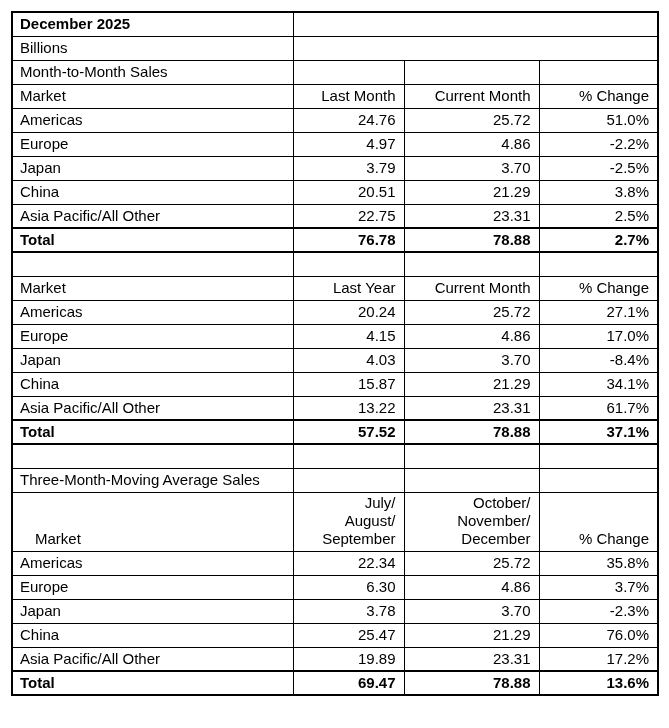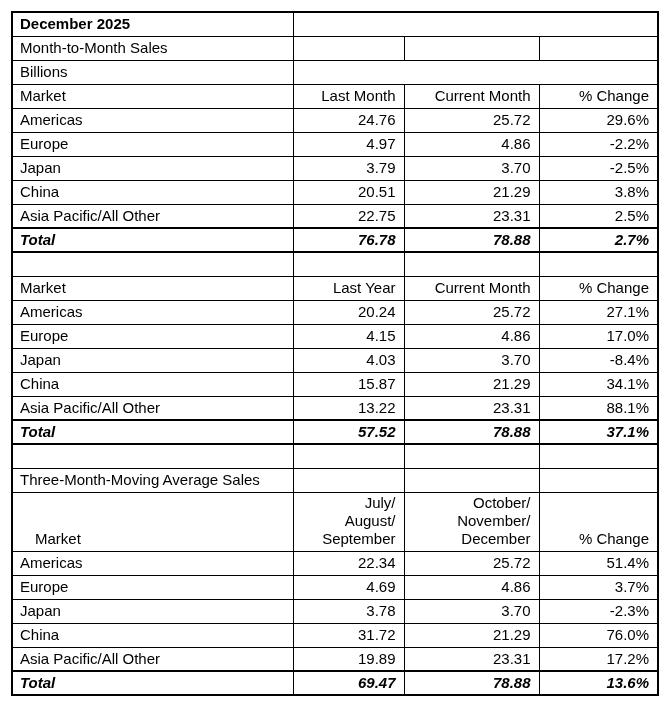--- a/index.html
+++ b/index.html
@@ -33,21 +33,20 @@
     vertical-align: middle;
     background: #ffffff;
   }
   td.lbl { text-align: left; }
   td.num { text-align: right; }
   tr.title-row td { font-weight: bold; }
   tr.total-row td {
     font-weight: bold;
     border-top: 2px solid #000000;
     border-bottom: 2px solid #000000;
-    font-style: italic;
   }
   tr.tall-header td {
     height: 57px;
     vertical-align: bottom;
     white-space: pre-line;
     padding-bottom: 3px;
     padding-left: 22px;
   }
 </style>
 </head>
@@ -61,41 +60,41 @@
       <col style="width:135px">
       <col style="width:119px">
     </colgroup>
 
     <tbody>
         <tr class="title-row">
       <td class="lbl">December 2025</td>
       <td class="lbl" colspan="3"></td>
     </tr>
     <tr>
-      <td class="lbl">Month-to-Month Sales</td>
-      <td></td>
-      <td></td>
-      <td></td>
-    </tr>
-
-    <tr>
       <td class="lbl">Billions</td>
       <td class="lbl" colspan="3"></td>
+    </tr>
+
+    <tr>
+      <td class="lbl">Month-to-Month Sales</td>
+      <td></td>
+      <td></td>
+      <td></td>
     </tr>
     <tr>
       <td class="lbl">Market</td>
       <td class="num">Last Month</td>
       <td class="num">Current Month</td>
       <td class="num">% Change</td>
     </tr>
     <tr>
       <td class="lbl">Americas</td>
       <td class="num">24.76</td>
       <td class="num">25.72</td>
-      <td class="num">29.6%</td>
+      <td class="num">51.0%</td>
     </tr>
     <tr>
       <td class="lbl">Europe</td>
       <td class="num">4.97</td>
       <td class="num">4.86</td>
       <td class="num">-2.2%</td>
     </tr>
     <tr>
       <td class="lbl">Japan</td>
       <td class="num">3.79</td>
@@ -155,21 +154,21 @@
     <tr>
       <td class="lbl">China</td>
       <td class="num">15.87</td>
       <td class="num">21.29</td>
       <td class="num">34.1%</td>
     </tr>
     <tr>
       <td class="lbl">Asia Pacific/All Other</td>
       <td class="num">13.22</td>
       <td class="num">23.31</td>
-      <td class="num">88.1%</td>
+      <td class="num">61.7%</td>
     </tr>
     <tr class="total-row">
       <td class="lbl">Total</td>
       <td class="num">57.52</td>
       <td class="num">78.88</td>
       <td class="num">37.1%</td>
     </tr>
 
     <tr>
       <td></td>
@@ -191,37 +190,37 @@
 September</td>
       <td class="num">October/
 November/
 December</td>
       <td class="num">% Change</td>
     </tr>
     <tr>
       <td class="lbl">Americas</td>
       <td class="num">22.34</td>
       <td class="num">25.72</td>
-      <td class="num">51.4%</td>
+      <td class="num">35.8%</td>
     </tr>
     <tr>
       <td class="lbl">Europe</td>
-      <td class="num">4.69</td>
+      <td class="num">6.30</td>
       <td class="num">4.86</td>
       <td class="num">3.7%</td>
     </tr>
     <tr>
       <td class="lbl">Japan</td>
       <td class="num">3.78</td>
       <td class="num">3.70</td>
       <td class="num">-2.3%</td>
     </tr>
     <tr>
       <td class="lbl">China</td>
-      <td class="num">31.72</td>
+      <td class="num">25.47</td>
       <td class="num">21.29</td>
       <td class="num">76.0%</td>
     </tr>
     <tr>
       <td class="lbl">Asia Pacific/All Other</td>
       <td class="num">19.89</td>
       <td class="num">23.31</td>
       <td class="num">17.2%</td>
     </tr>
     <tr class="total-row">

